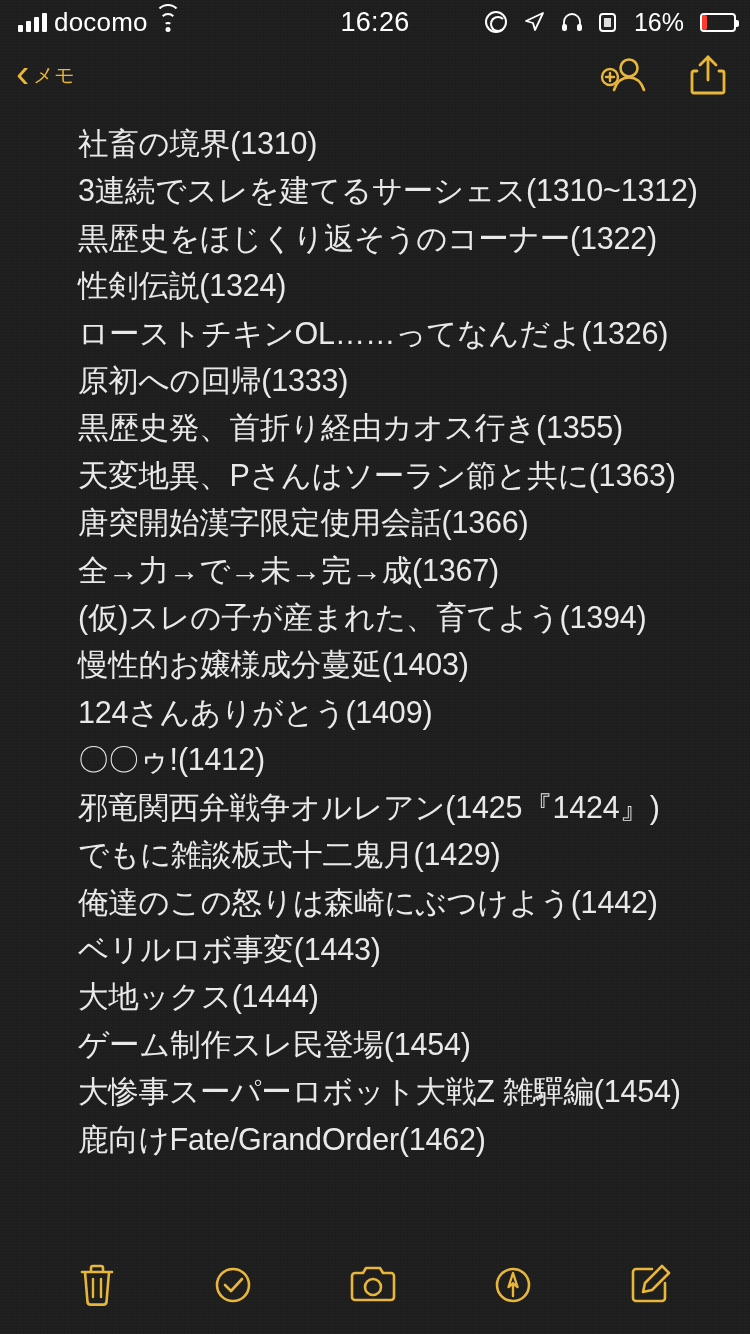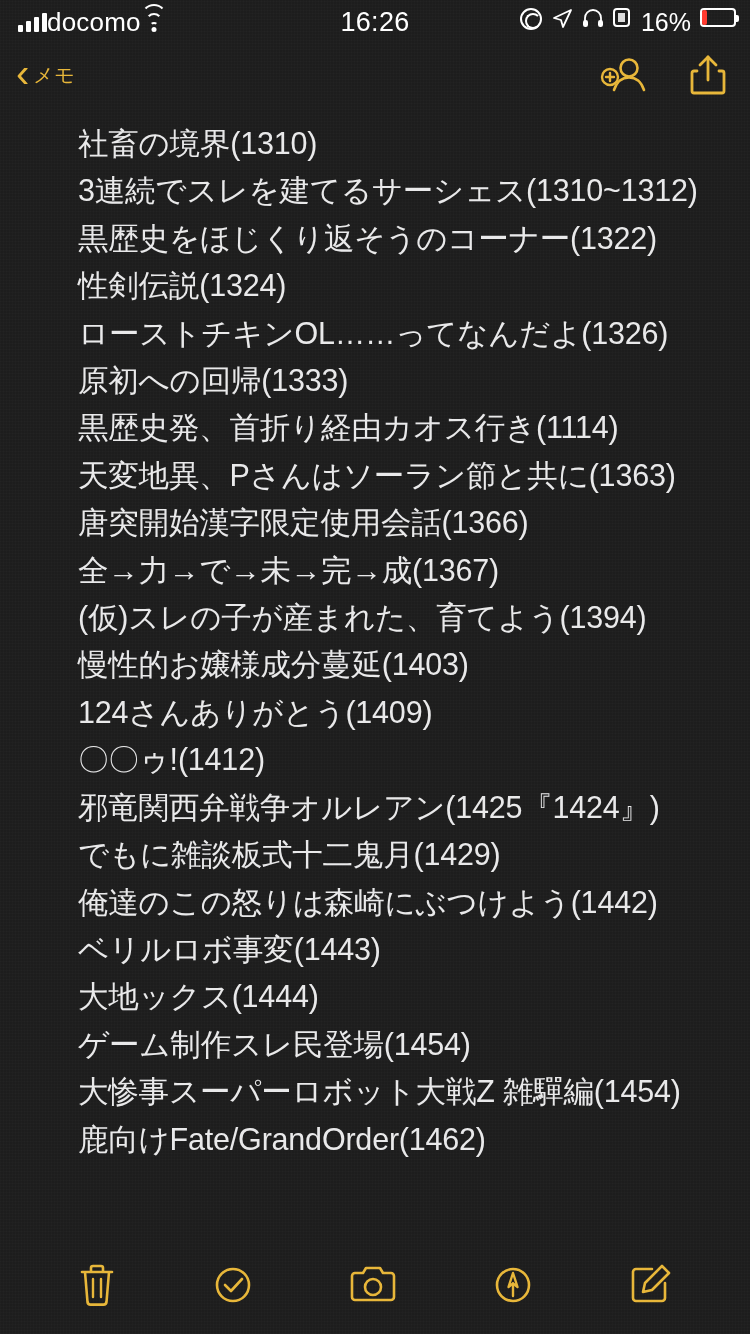--- a/index.html
+++ b/index.html
@@ -21,21 +21,21 @@
   
   .statusbar {
     height: 44px;
     display: flex;
     align-items: center;
     padding: 0 14px 0 18px;
     color: #ffffff;
     font-size: 25px;
     position: relative;
   }
-  .sb-left { display: flex; align-items: center; gap: 0; }
+  .sb-left { display: flex; align-items: center; gap: 7px; }
   .signal { display: flex; align-items: flex-end; gap: 3px; height: 20px; }
   .signal i { display: block; width: 5px; background: #ffffff; border-radius: 1px; }
   .signal i:nth-child(1) { height: 7px; }
   .signal i:nth-child(2) { height: 11px; }
   .signal i:nth-child(3) { height: 15px; }
   .signal i:nth-child(4) { height: 19px; background: #ffffff; }
   .carrier { font-size: 26px; letter-spacing: 0.2px; }
   .wifi { width: 26px; height: 20px; position: relative; }
   .wifi span {
     position: absolute; left: 50%; bottom: 0; transform: translateX(-50%);
@@ -46,21 +46,21 @@
   .wifi .w1 { width: 26px; height: 26px; bottom: 2px; }
   .wifi .w2 { width: 17px; height: 17px; bottom: 2px; }
   .wifi .w3 { width: 8px;  height: 8px;  bottom: 2px; }
   .wifi .dot { width: 5px; height: 5px; background: #fff; border-radius: 50%; border: none; bottom: 0; }
 
   .sb-time {
     position: absolute; left: 0; right: 0; text-align: center;
     font-size: 27px; letter-spacing: 0.3px; pointer-events: none;
   }
   .sb-right {
-    margin-left: auto; display: flex; align-items: flex-start; gap: 9px;
+    margin-left: auto; display: flex; align-items: center; gap: 16px;
     font-size: 24px;
   }
   .icon-circle-rec {
     width: 22px; height: 22px; border: 2px solid #ffffff; border-radius: 50%;
     position: relative;
   }
   .icon-circle-rec::after {
     content: ""; position: absolute; left: 3px; top: 3px; width: 12px; height: 12px;
     border-radius: 50%; border: 2px solid #fff; border-right-color: transparent;
   }
@@ -207,21 +207,21 @@
 </div>
 
 <div class="note">
   <div class="note-list" id="note-list">
       <div class="note-line">社畜の境界(1310)</div>
       <div class="note-line">3連続でスレを建てるサーシェス(1310~1312)</div>
       <div class="note-line">黒歴史をほじくり返そうのコーナー(1322)</div>
       <div class="note-line">性剣伝説(1324)</div>
       <div class="note-line">ローストチキンOL……ってなんだよ(1326)</div>
       <div class="note-line">原初への回帰(1333)</div>
-      <div class="note-line">黒歴史発、首折り経由カオス行き(1114)</div>
+      <div class="note-line">黒歴史発、首折り経由カオス行き(1355)</div>
       <div class="note-line">天変地異、Pさんはソーラン節と共に(1363)</div>
       <div class="note-line">唐突開始漢字限定使用会話(1366)</div>
       <div class="note-line">全→力→で→未→完→成(1367)</div>
       <div class="note-line">(仮)スレの子が産まれた、育てよう(1394)</div>
       <div class="note-line">慢性的お嬢様成分蔓延(1403)</div>
       <div class="note-line">124さんありがとう(1409)</div>
       <div class="note-line">〇〇ゥ!(1412)</div>
       <div class="note-line">邪竜関西弁戦争オルレアン(1425『1424』)</div>
       <div class="note-line">でもに雑談板式十二鬼月(1429)</div>
       <div class="note-line">俺達のこの怒りは森崎にぶつけよう(1442)</div>

